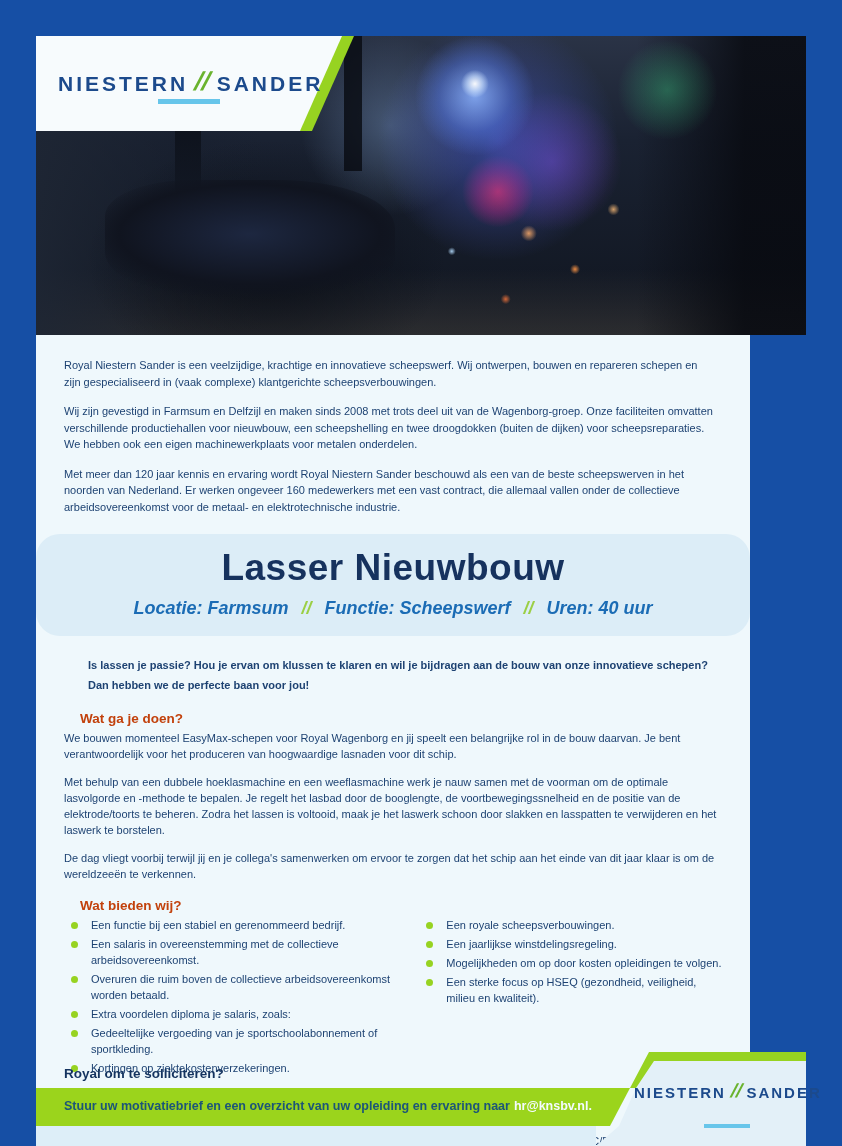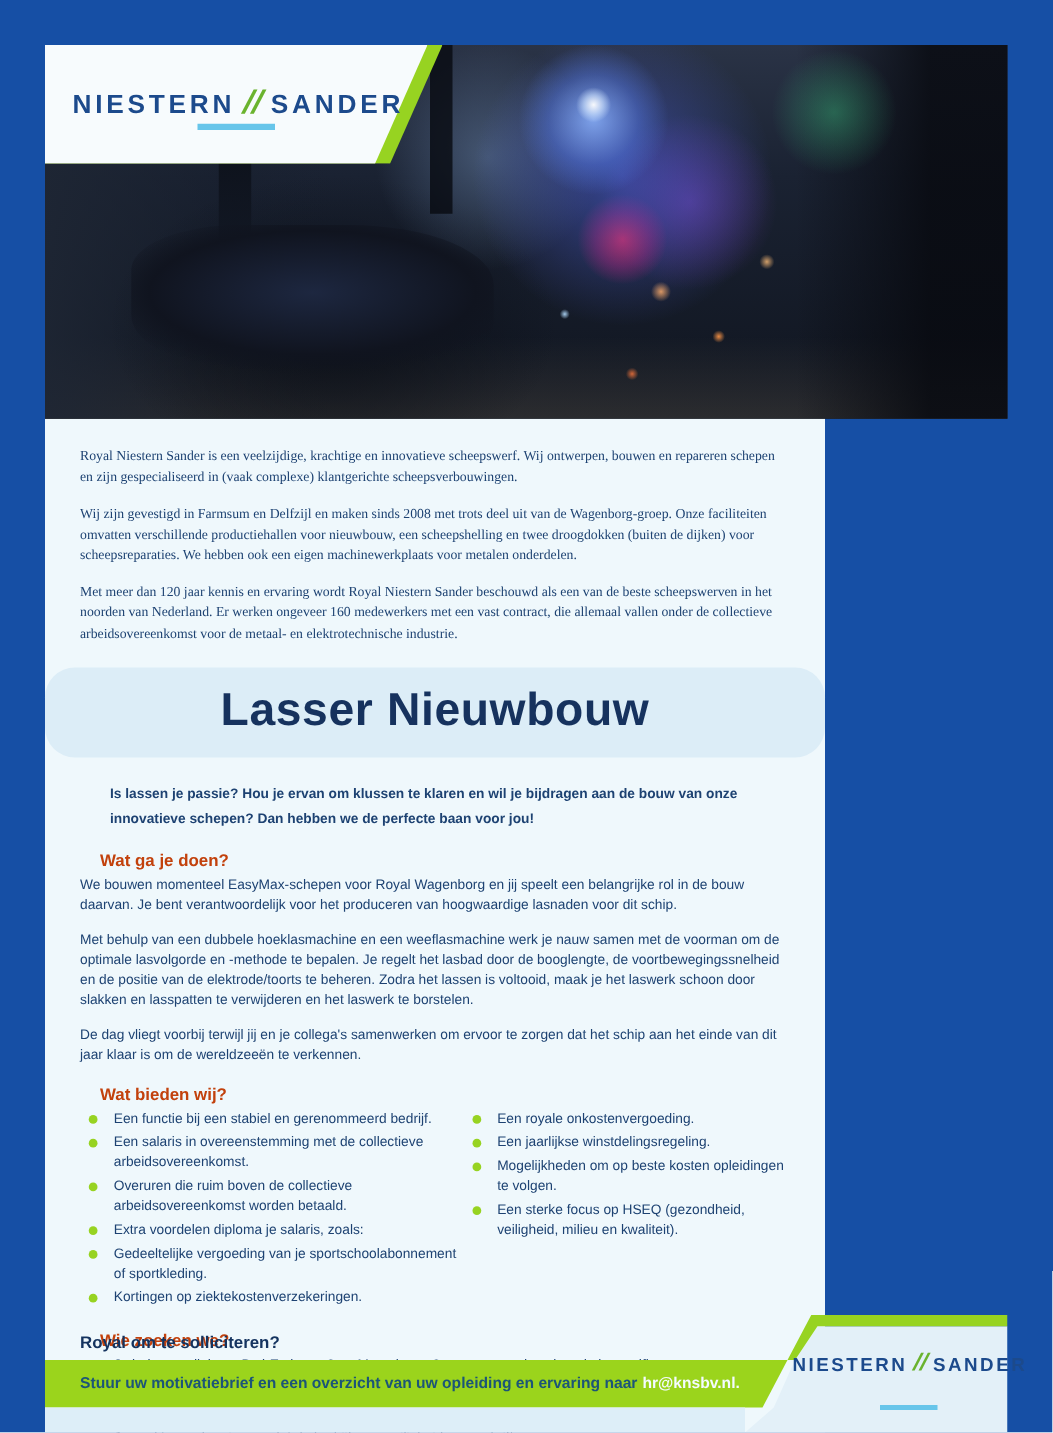--- a/index.html
+++ b/index.html
@@ -1,19 +1,19 @@
 <!DOCTYPE html>
 <html><head>
 <meta charset="utf-8">
 <style>
   * { margin:0; padding:0; box-sizing:border-box; }
   html,body { width:842px; }
   body { font-family:"Liberation Sans","DejaVu Sans",sans-serif; }
   .page { position:relative; width:842px; height:1146px; background:#164fa5; overflow:hidden; }
-  .sheet { position:absolute; left:36px; top:36px; width:624px; height:1110px; background:#eff8fc; }
+  .sheet { position:absolute; left:36px; top:36px; width:714px; height:1110px; background:#eff8fc; }
 
   
   .hero { position:relative; width:770px; height:299px; background:#141b28; overflow:hidden; }
   .hero-photo { position:absolute; inset:0;
     background:
       radial-gradient(circle 14px at 57% 16%, rgba(255,255,255,.95), rgba(210,230,255,.6) 55%, rgba(150,190,255,0) 100%),
       radial-gradient(circle 60px at 57% 20%, rgba(140,180,255,.85), rgba(90,130,240,.4) 60%, rgba(90,130,240,0) 100%),
       radial-gradient(circle 120px at 60% 35%, rgba(80,100,230,.55), rgba(80,100,230,0) 100%),
       radial-gradient(circle 36px at 60% 52%, rgba(225,30,70,.9), rgba(190,20,90,.45) 60%, rgba(190,20,90,0) 100%),
       radial-gradient(circle 70px at 67% 42%, rgba(140,70,220,.45), rgba(140,70,220,0) 100%),
@@ -38,21 +38,21 @@
   .logo-plate-green { position:absolute; left:0; top:0; width:318px; height:95px;
     background:#97d321; clip-path:polygon(0 0, 100% 0, calc(100% - 42px) 100%, 0 100%); }
   .logo-plate-white { position:absolute; left:0; top:0; width:306px; height:95px;
     background:#f7fbfd; clip-path:polygon(0 0, 100% 0, calc(100% - 42px) 100%, 0 100%); }
   .brand { position:absolute; left:22px; top:0; height:95px; display:flex; align-items:center; }
   .brand .b-left, .brand .b-right { font-size:21px; font-weight:bold; letter-spacing:3px; color:#1c4a8c; }
   .brand .b-slash { font-size:26px; font-weight:bold; font-style:italic; color:#6ab32e; margin:0 7px 4px 7px; transform:skewX(-8deg); }
   .brand-underline { position:absolute; left:122px; top:63px; width:62px; height:5px; background:#67c5ea; }
 
   
-  .intro { padding:22px 36px 6px 28px;font-family:Liberation Serif, serif; }
+  .intro { padding:22px 36px 6px 28px; }
   .intro p { font-size:11px; line-height:1.5; color:#1d4272; margin-bottom:13px; }
 
   
   .title-band { background:#dcedf7; text-align:center; padding:13px 0 17px 0;border-radius:24px; }
   .title-band h1 { font-size:37px; font-weight:bold; color:#16325e; letter-spacing:.5px; }
   .meta { margin-top:9px; font-size:18px; font-style:italic; color:#1b6cb5; font-weight:bold; }
   .meta .m-slash { color:#9bcf45; font-weight:bold; margin:0 8px; }
 
   
   .main { padding:20px 28px 0 28px; color:#1d4272; font-size:11px; line-height:1.45; }
@@ -102,20 +102,27 @@
     </div>
 
     <div class="intro">
       <p>Royal Niestern Sander is een veelzijdige, krachtige en innovatieve scheepswerf. Wij ontwerpen, bouwen en repareren schepen en zijn gespecialiseerd in (vaak complexe) klantgerichte scheepsverbouwingen.</p>
       <p>Wij zijn gevestigd in Farmsum en Delfzijl en maken sinds 2008 met trots deel uit van de Wagenborg-groep. Onze faciliteiten omvatten verschillende productiehallen voor nieuwbouw, een scheepshelling en twee droogdokken (buiten de dijken) voor scheepsreparaties. We hebben ook een eigen machinewerkplaats voor metalen onderdelen.</p>
       <p>Met meer dan 120 jaar kennis en ervaring wordt Royal Niestern Sander beschouwd als een van de beste scheepswerven in het noorden van Nederland. Er werken ongeveer 160 medewerkers met een vast contract, die allemaal vallen onder de collectieve arbeidsovereenkomst voor de metaal- en elektrotechnische industrie.</p>
     </div>
 
     <div class="title-band">
       <h1>Lasser Nieuwbouw</h1>
+      <div class="meta">
+        <span>Locatie: Farmsum</span>
+        <span class="m-slash">//</span>
+        <span>Functie: Scheepswerf</span>
+        <span class="m-slash">//</span>
+        <span>Uren: 40 uur</span>
+      </div>
     </div>
 
     <div class="main">
       <p class="hook">Is lassen je passie? Hou je ervan om klussen te klaren en wil je bijdragen aan de bouw van onze innovatieve schepen? Dan hebben we de perfecte baan voor jou!</p>
 
       <h3>Wat ga je doen?</h3>
       <p>We bouwen momenteel EasyMax-schepen voor Royal Wagenborg en jij speelt een belangrijke rol in de bouw daarvan. Je bent verantwoordelijk voor het produceren van hoogwaardige lasnaden voor dit schip.</p>
       <p>Met behulp van een dubbele hoeklasmachine en een weeflasmachine werk je nauw samen met de voorman om de optimale lasvolgorde en -methode te bepalen. Je regelt het lasbad door de booglengte, de voortbewegingssnelheid en de positie van de elektrode/toorts te beheren. Zodra het lassen is voltooid, maak je het laswerk schoon door slakken en lasspatten te verwijderen en het laswerk te borstelen.</p>
       <p>De dag vliegt voorbij terwijl jij en je collega's samenwerken om ervoor te zorgen dat het schip aan het einde van dit jaar klaar is om de wereldzeeën te verkennen.</p>
 
@@ -123,23 +130,23 @@
       <div class="offer-cols">
         <ul class="blist offer-col-left">
           <li>Een functie bij een stabiel en gerenommeerd bedrijf.</li>
           <li>Een salaris in overeenstemming met de collectieve arbeidsovereenkomst.</li>
           <li>Overuren die ruim boven de collectieve arbeidsovereenkomst worden betaald.</li>
           <li>Extra voordelen diploma je salaris, zoals:</li>
           <li>Gedeeltelijke vergoeding van je sportschoolabonnement of sportkleding.</li>
           <li>Kortingen op ziektekostenverzekeringen.</li>
         </ul>
         <ul class="blist offer-col-right">
-          <li>Een royale onkostenvergoeding.</li>
+          <li>Een royale scheepsverbouwingen.</li>
           <li>Een jaarlijkse winstdelingsregeling.</li>
-          <li>Mogelijkheden om op beste kosten opleidingen te volgen.</li>
+          <li>Mogelijkheden om op door kosten opleidingen te volgen.</li>
           <li>Een sterke focus op HSEQ (gezondheid, veiligheid, milieu en kwaliteit).</li>
         </ul>
       </div>
 
       <h3>Wie zoeken we?</h3>
       <ul class="blist">
         <li>Je hebt een diploma BmbE niveau 3 en Mag niveau 3, samen met de volgende lascertificaten:</li>
       </ul>
       <div class="certs">
         <span class="cert">138 BW/FW PE/PB</span>

